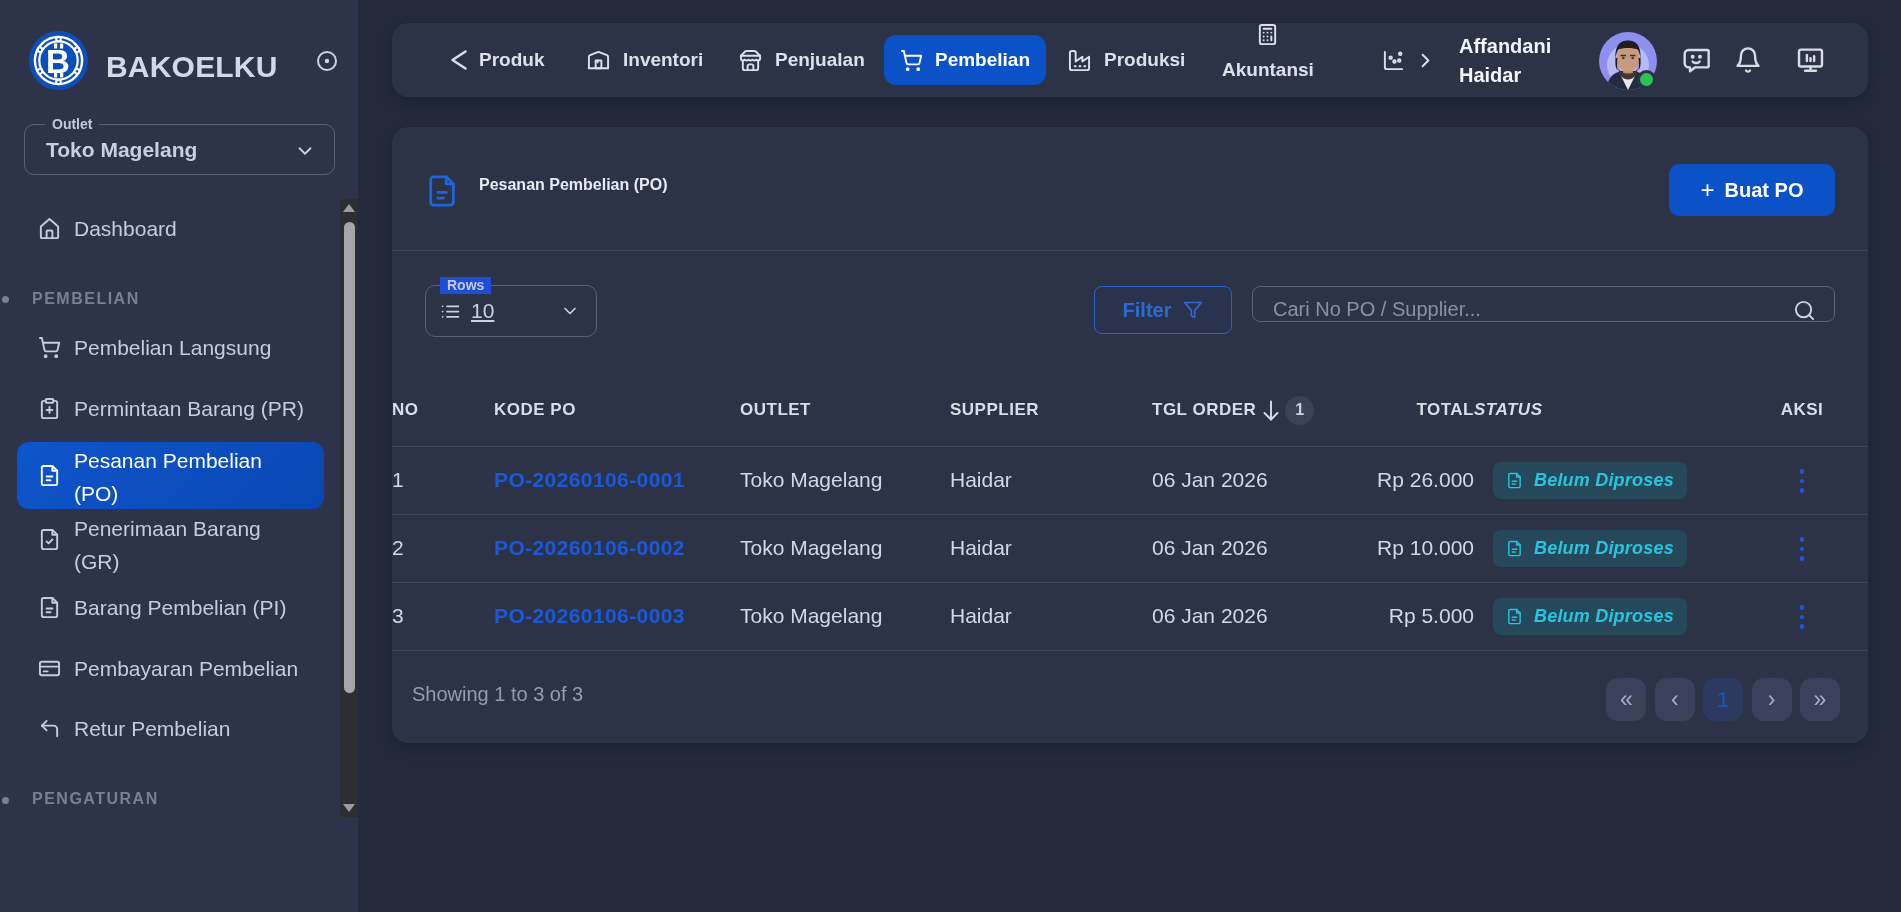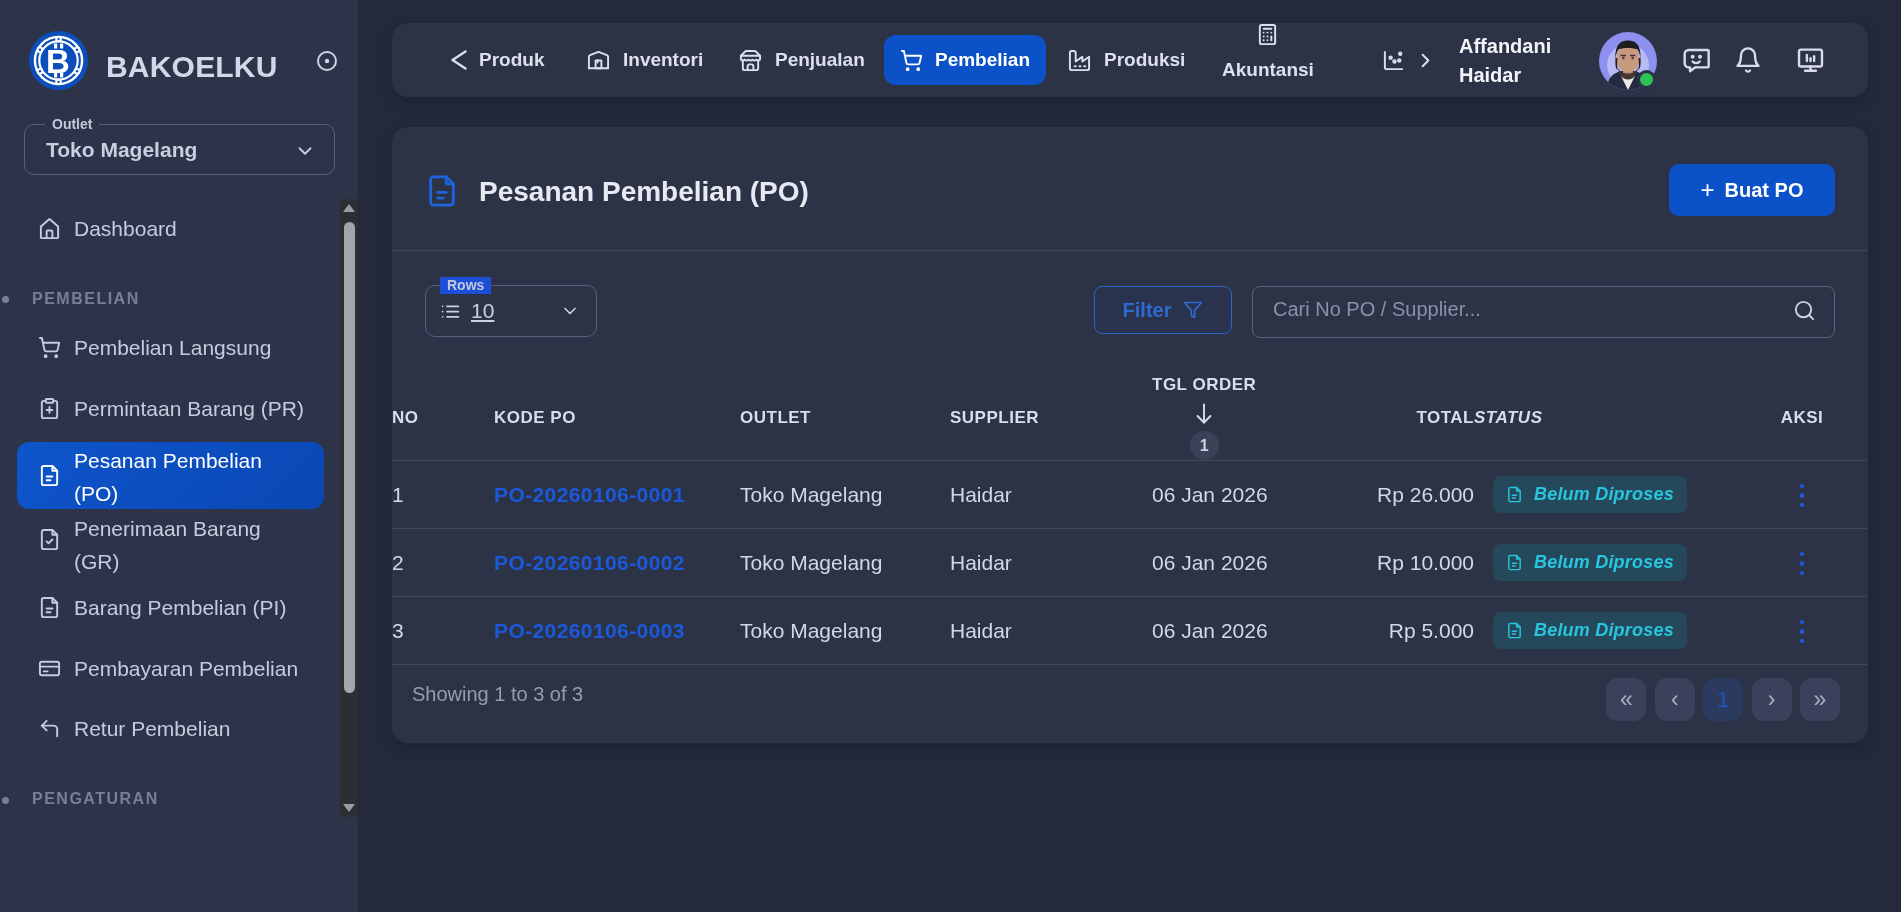--- a/index.html
+++ b/index.html
@@ -45,32 +45,32 @@
   background:#0b51c8; border-radius:12px; color:#fff; display:flex; align-items:center;
   justify-content:center; gap:12px; font-size:19px; font-weight:bold; }
 #username { position:absolute; left:1067px; top:9px; width:110px; color:#f2f4f9;
   font-size:20px; font-weight:bold; line-height:29px; }
 #avatar { position:absolute; left:1207px; top:9px; width:58px; height:58px; border-radius:50%; }
 #avdot { position:absolute; left:1245px; top:47px; width:19px; height:19px; border-radius:50%;
   background:#2bc454; border:3.5px solid #2c3347; }
 
 #card { position:absolute; left:392px; top:127px; width:1476px; height:616px;
   background:#2c3347; border-radius:16px; box-shadow:0 6px 14px rgba(12,15,26,.25); }
-#cardtitle { position:absolute; left:87px; top:49px; font-size:28px; font-weight:bold; color:#e7eaf3; }
+#cardtitle { position:absolute; left:87px; top:49px; font-size:16px; font-weight:bold; color:#e7eaf3; }
 #titleicon { position:absolute; left:33px; top:47px; color:#1d64dd; }
 #buatpo { position:absolute; left:1277px; top:37px; width:166px; height:52px; background:#0b51c8;
   border-radius:10px; color:#fff; font-size:20px; font-weight:bold;
   display:flex; align-items:center; justify-content:center; gap:10px; }
 #carddiv { position:absolute; left:0; top:123px; width:1476px; height:1px; background:rgba(255,255,255,.10); }
 #rowsbox { left:33px; top:158px; width:172px; height:52px; }
 #rowsval { position:absolute; left:45px; top:14px; font-size:21px; line-height:22px; color:#ccd1e2;text-decoration:underline; }
 #filterbtn { position:absolute; left:702px; top:159px; width:138px; height:48px;
   border:1px solid #2e62c9; border-radius:8px; color:#2e6ad2; font-size:20px; font-weight:bold;
   display:flex; align-items:center; justify-content:center; gap:12px; background:rgba(20,60,150,.07); }
-#searchbox { position:absolute; left:860px; top:159px; width:583px; height:52px;
+#searchbox { position:absolute; left:860px; top:159px; width:583px; height:36px;
   border:1px solid #5b627b; border-radius:8px; }
 #searchph { position:absolute; left:20px; top:11px; font-size:20px; color:#8991a7; }
 #searchic { position:absolute; right:18px; top:12px; color:#cdd2e2; }
 
 table { position:absolute; left:0; top:248px; width:1476px; border-collapse:collapse; table-layout:fixed; }
 th { font-size:17px; font-weight:bold; color:#d9dde9; text-align:left; letter-spacing:.5px; }
 td { font-size:21px; color:#d3d7e6; }
 tr.hdr { height:71px; }
 tr.row { height:68px; border-top:1px solid rgba(255,255,255,.10); }
 tr.last { border-bottom:1px solid rgba(255,255,255,.10); }
@@ -79,21 +79,21 @@
 .c-outlet { width:210px; }
 .c-supplier { width:202px; }
 .c-tgl { width:210px; }
 .c-total { width:112px; text-align:right; white-space:nowrap; }
 .c-status { width:262px; text-align:left;font-style:italic; }
 .c-aksi { text-align:center; }
 a.po { color:#1b59d8; font-weight:bold; text-decoration:none; font-size:21px; letter-spacing:0.4px; }
 .badge { display:inline-flex; align-items:center; gap:11px; background:#25495b;
   color:#27c5df; font-size:18px; font-weight:bold; border-radius:8px;
   padding:8px 13px 8px 13px; letter-spacing:0.2px; margin-left:19px; }
-.sorthdr { display:inline-flex; align-items:center; gap:6.5px;flex-direction:column; }
+.sorthdr { display:inline-flex; align-items:center; gap:6.5px; }
 .numbadge { display:inline-flex; width:29px; height:29px; background:#3b4257; border-radius:50%;
   color:#ccd0de; font-size:16px; align-items:center; justify-content:center; letter-spacing:0; }
 #showing { position:absolute; left:20px; top:556px; font-size:20px; color:#959cb0; }
 #pager { position:absolute; right:28px; top:551px; display:flex; gap:8.4px; }
 .pbtn { width:40px; height:43px; border-radius:12px; background:#3a415a; color:#a9afc2;
   display:flex; align-items:center; justify-content:center; font-size:23px; }
 .pbtn.cur { background:#2b3a5e; color:#1e55b5; font-size:22px; }
 .dots3 { display:inline-flex; flex-direction:column; gap:5px; vertical-align:middle; }
 .dots3 i { width:4.5px; height:4.5px; border-radius:1.8px; background:#2156dd; }
 </style>

